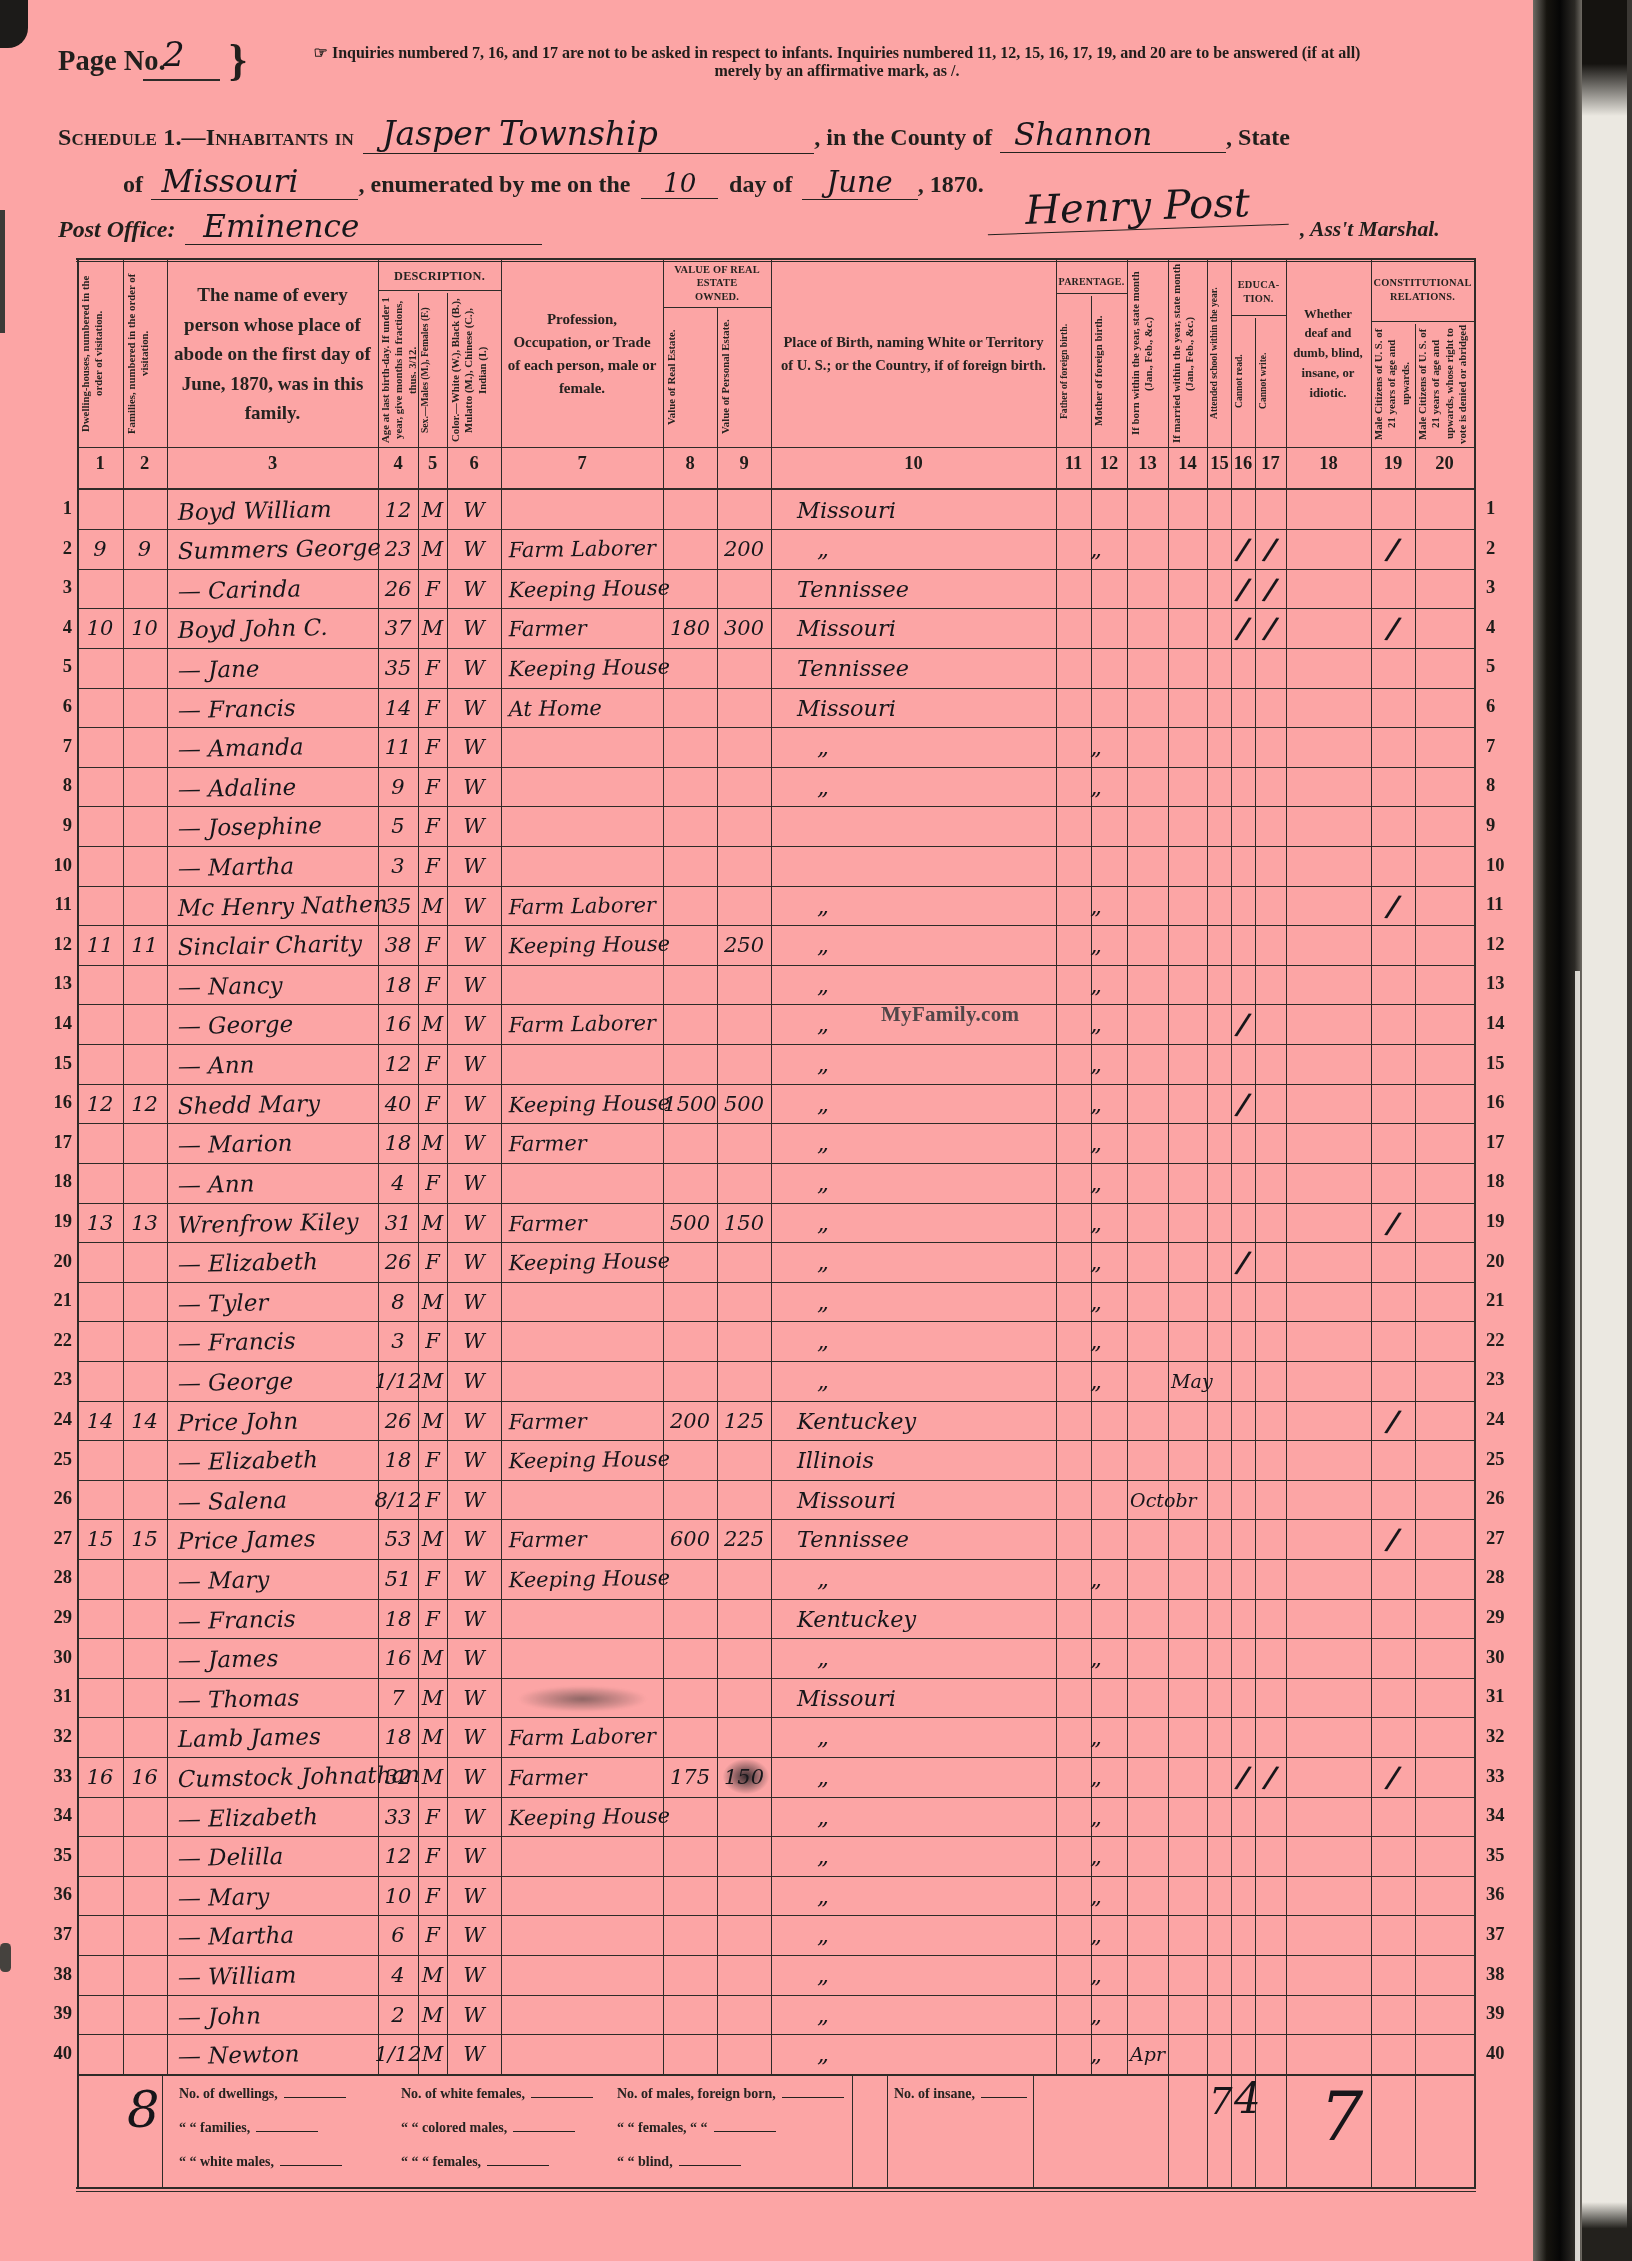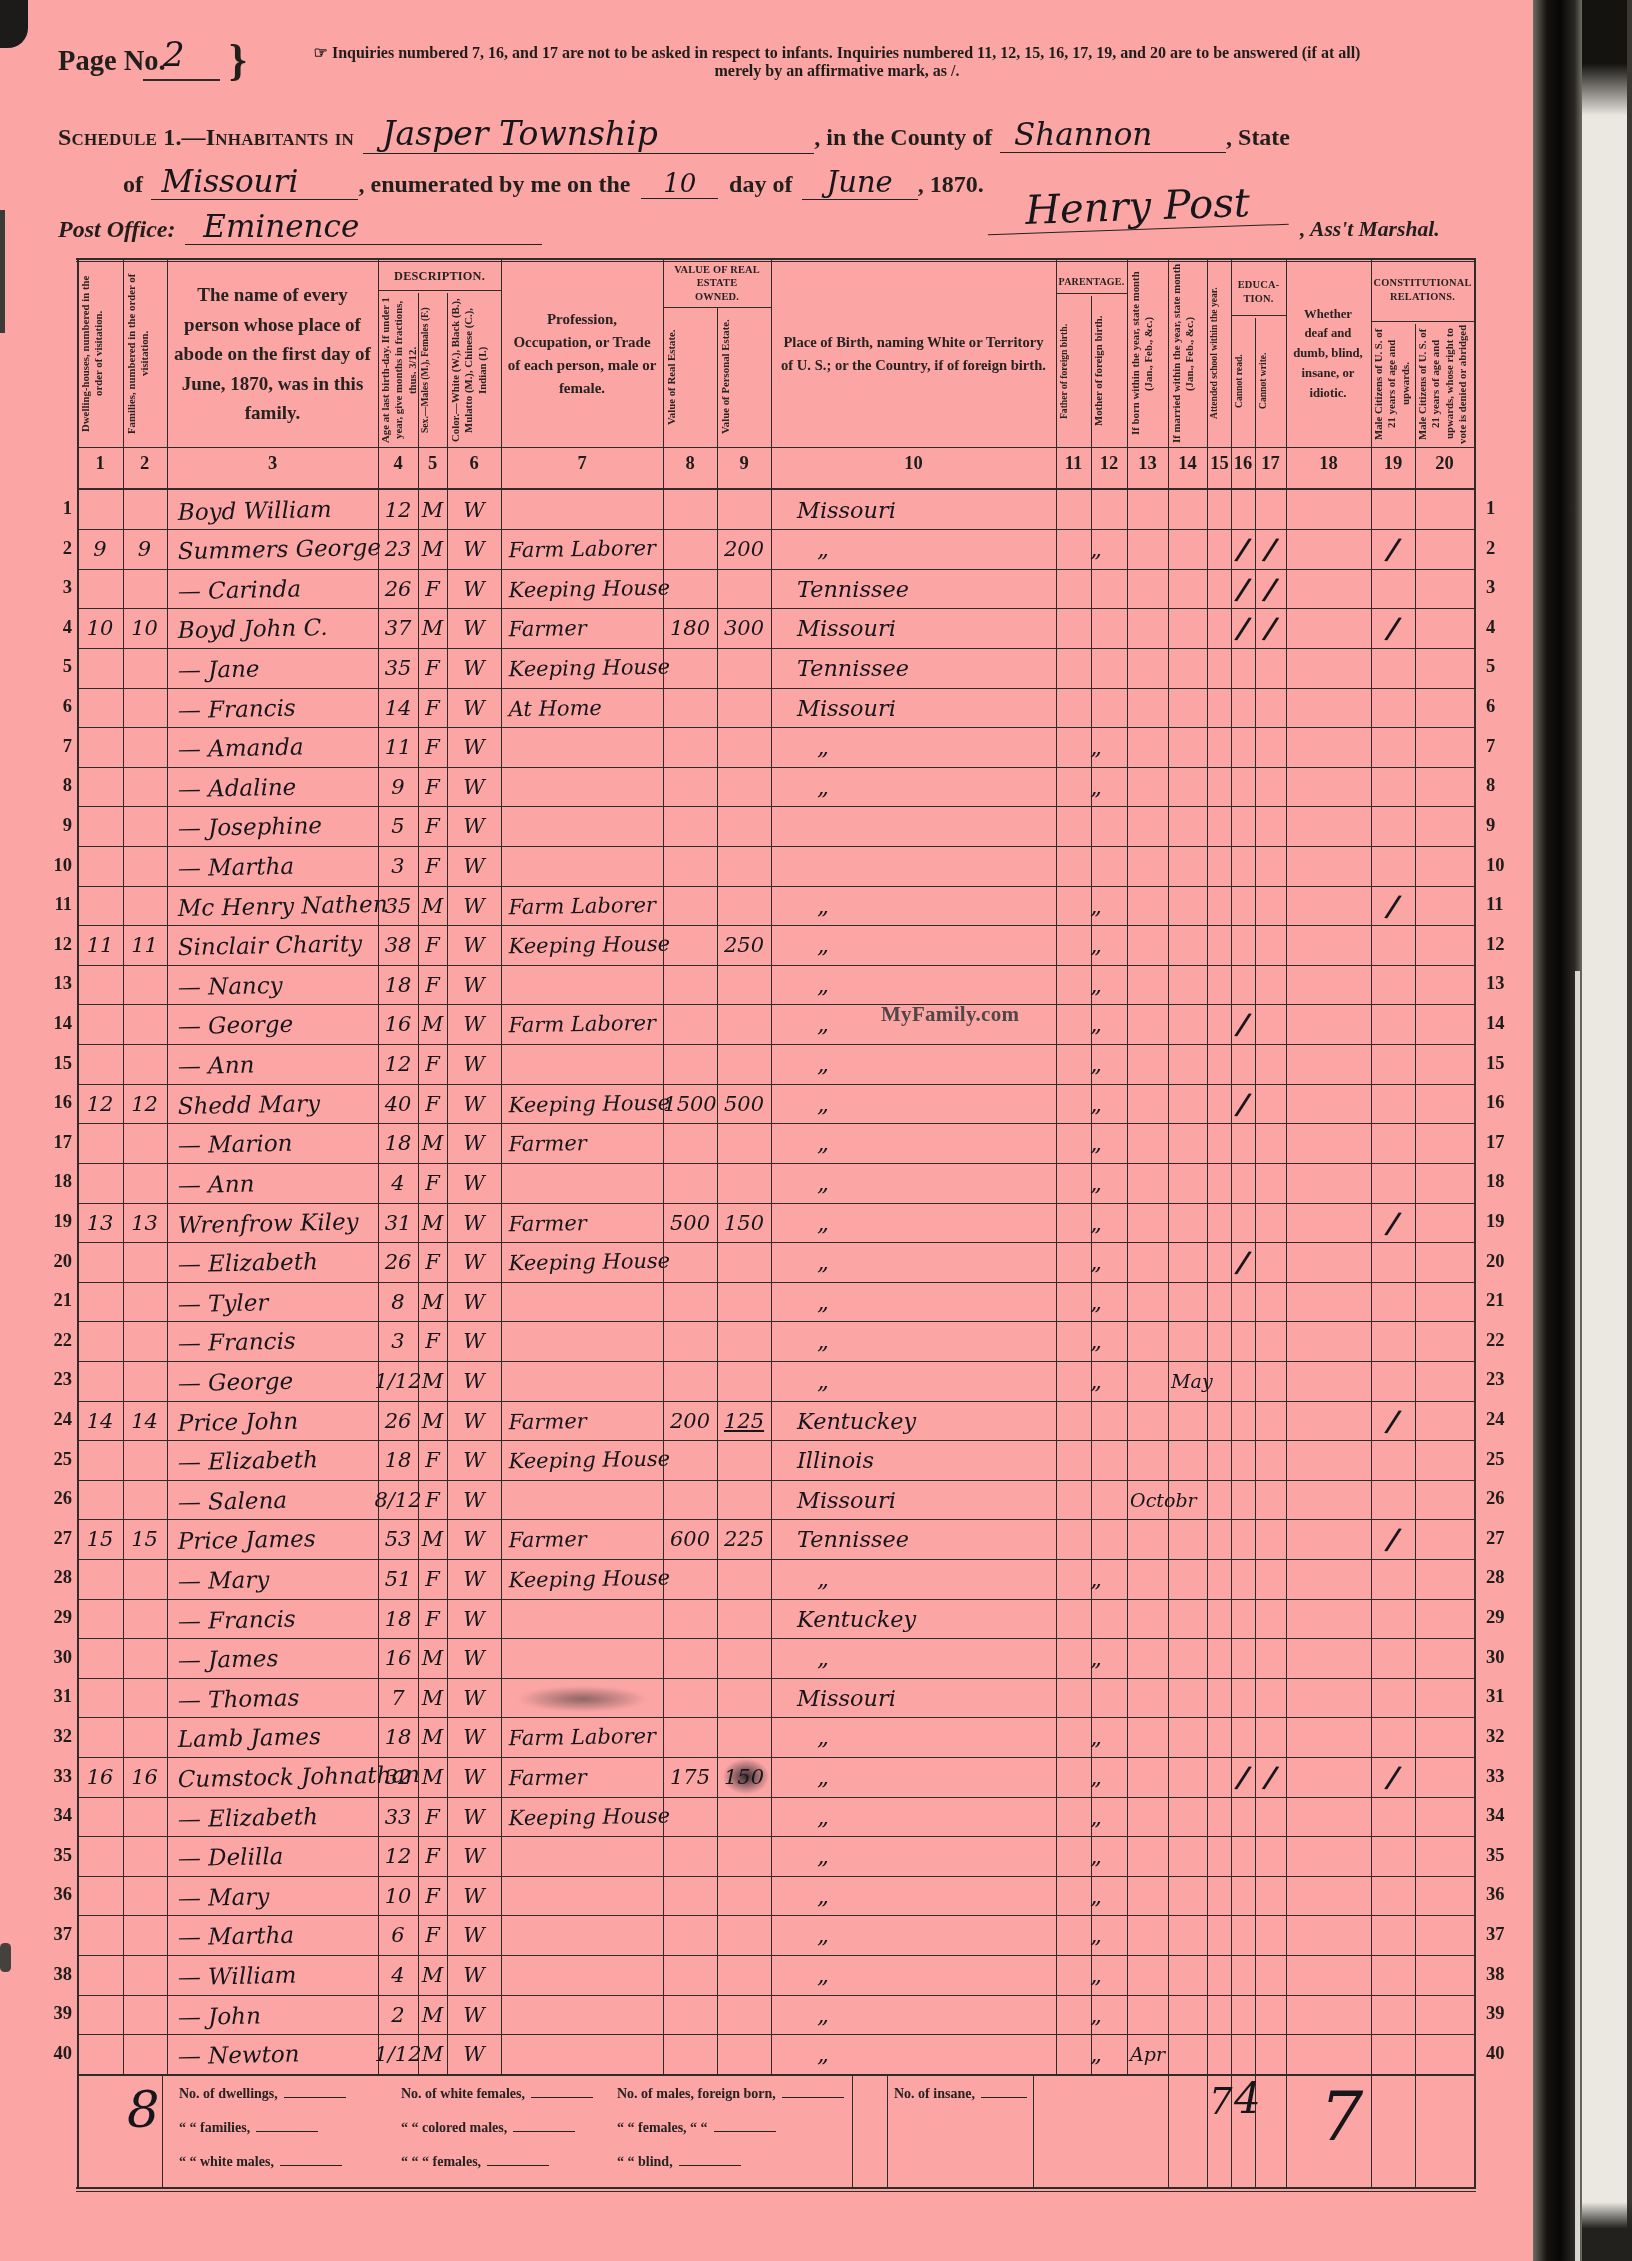--- a/index.html
+++ b/index.html
@@ -492,21 +492,21 @@
       <div class="abs pnum" style="left: 1486px; top: 1409px; width: 32px; height: 23px; text-align: left;">24</div>
       <div class="abs snum" style="left: 1587px; top: 1409px; width: 34px; height: 23px;">24</div>
       <div class="abs cell hw hwc" style="left: 77px; top: 1401px; width: 46px; height: 40px;">14</div>
       <div class="abs cell hw hwc" style="left: 123px; top: 1401px; width: 43px; height: 40px;">14</div>
       <div class="abs cell hw hwn" style="left: 167px; top: 1401px; width: 211px; height: 40px;">Price John</div>
       <div class="abs cell hw hwc" style="left: 378px; top: 1401px; width: 40px; height: 40px;">26</div>
       <div class="abs cell hw hwc" style="left: 418px; top: 1401px; width: 29px; height: 40px;">M</div>
       <div class="abs cell hw hwc" style="left: 447px; top: 1401px; width: 54px; height: 40px;">W</div>
       <div class="abs cell hw hwo" style="left: 501px; top: 1401px; width: 162px; height: 40px;">Farmer</div>
       <div class="abs cell hw hwc" style="left: 663px; top: 1401px; width: 54px; height: 40px;">200</div>
-      <div class="abs cell hw hwc" style="left: 717px; top: 1401px; width: 54px; height: 40px; text-decoration: underline;">125</div>
+      <div class="abs cell hw hwc" style="left: 717px; top: 1401px; width: 54px; height: 40px;">125</div>
       <div class="abs cell hw hwb" style="left: 771px; top: 1401px; width: 285px; height: 40px;">Kentuckey</div>
       <div class="abs cell hw tick" style="left: 1371px; top: 1401px; width: 44px; height: 40px;">/</div>
       <div class="abs pnum" style="left: 29px; top: 1449px; width: 43px; height: 23px;">25</div>
       <div class="abs pnum" style="left: 1486px; top: 1449px; width: 32px; height: 23px; text-align: left;">25</div>
       <div class="abs snum" style="left: 1587px; top: 1449px; width: 34px; height: 23px;">25</div>
       <div class="abs cell hw hwn" style="left: 167px; top: 1440px; width: 211px; height: 40px;">— Elizabeth</div>
       <div class="abs cell hw hwc" style="left: 378px; top: 1440px; width: 40px; height: 40px;">18</div>
       <div class="abs cell hw hwc" style="left: 418px; top: 1440px; width: 29px; height: 40px;">F</div>
       <div class="abs cell hw hwc" style="left: 447px; top: 1440px; width: 54px; height: 40px;">W</div>
       <div class="abs cell hw hwo" style="left: 501px; top: 1440px; width: 162px; height: 40px;">Keeping House</div>

